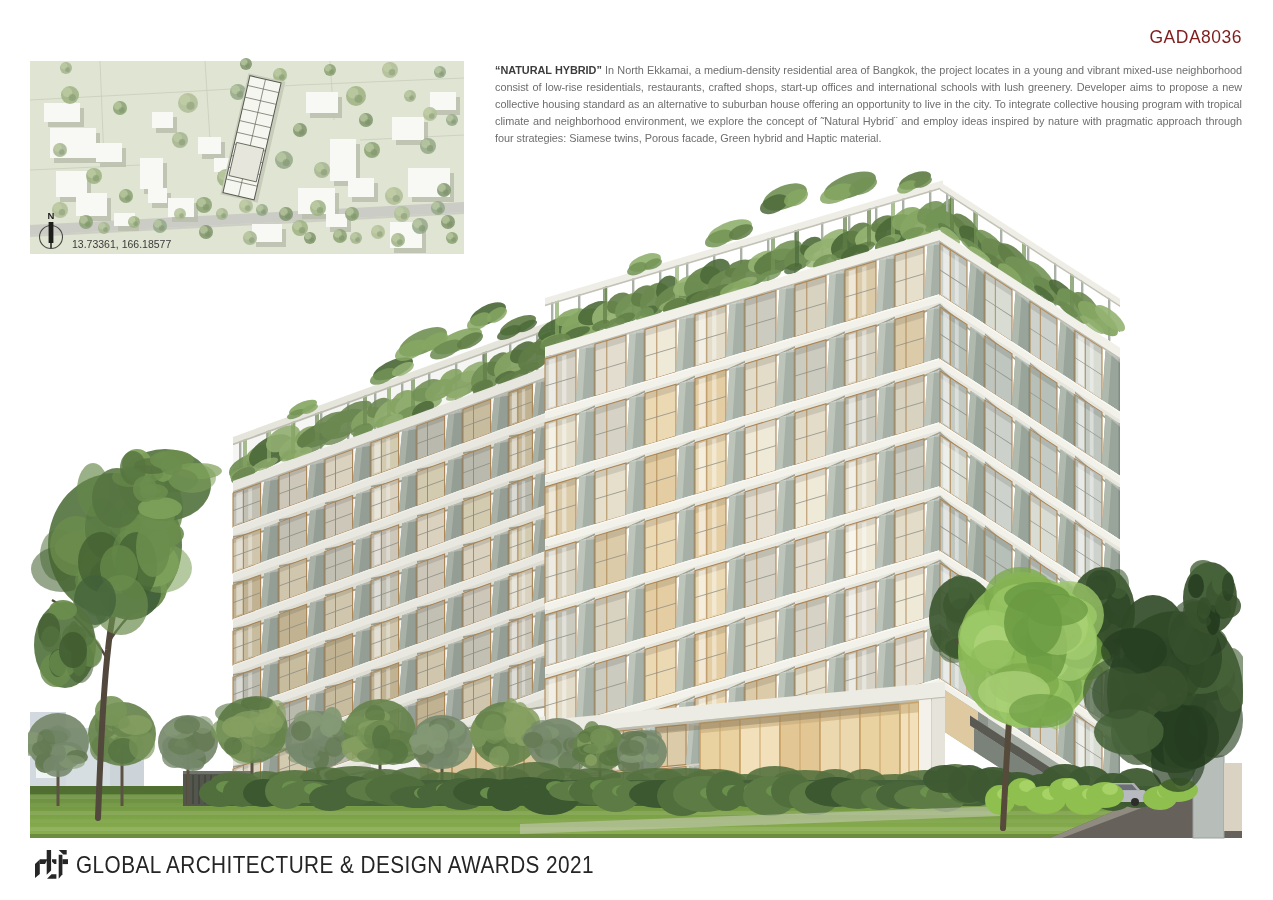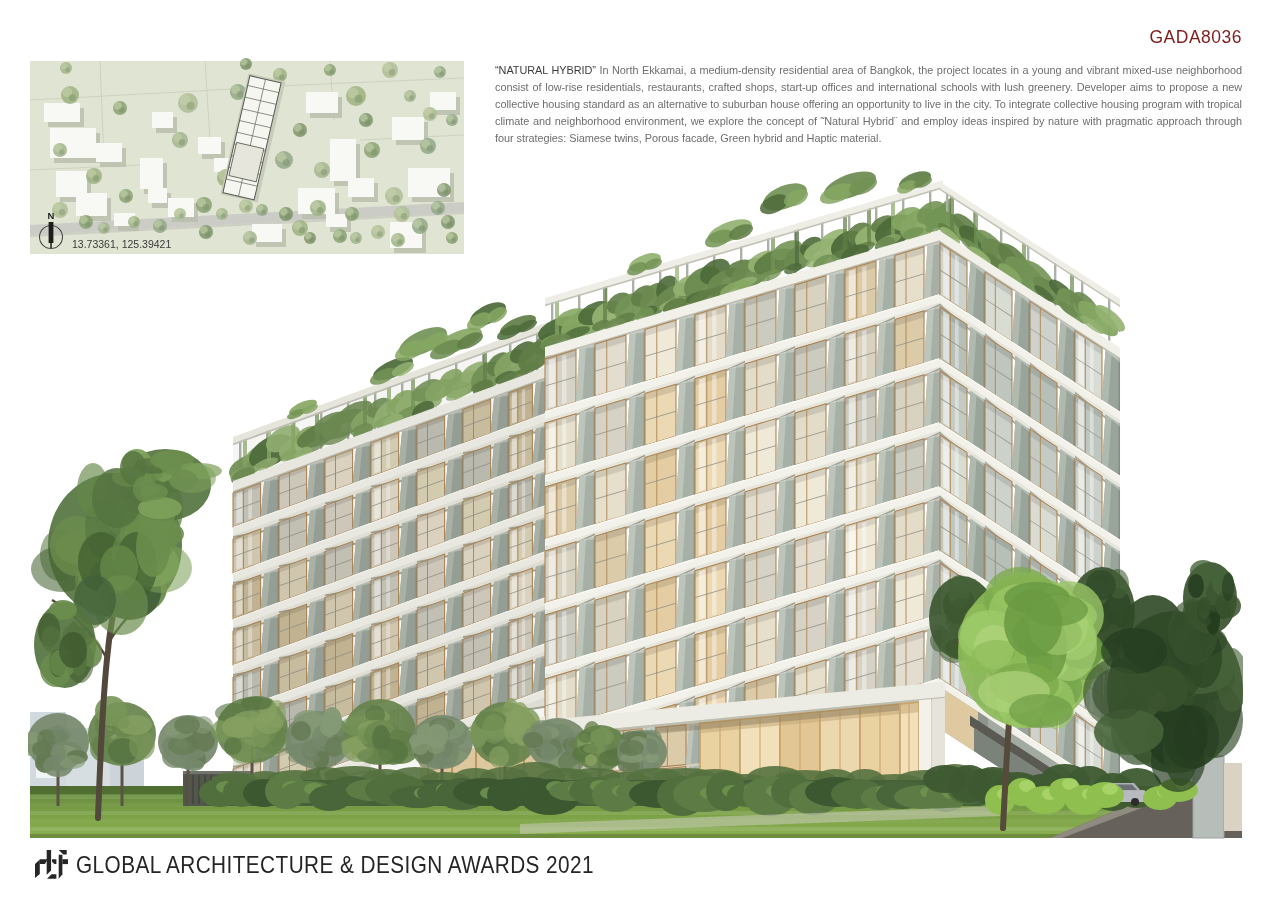--- a/index.html
+++ b/index.html
@@ -2,21 +2,21 @@
 <html><head>
 <meta charset="utf-8">
 <style>
   html,body { margin:0; padding:0; background:#ffffff; }
   body { width:1273px; height:900px; position:relative; overflow:hidden;
          font-family:"Liberation Sans", sans-serif; }
   .code { position:absolute; top:27px; right:31px; font-size:17.5px; color:#7f1d1d;
            letter-spacing:0.5px; }
   .para { position:absolute; left:495px; top:62px; width:747px; font-size:10.9px;
            line-height:16.9px; color:#6e6e6e; text-align:justify; letter-spacing:-0.05px; }
-  .para b { color:#3c3c3c; font-weight:normal; }
+  .para b { color:#3c3c3c; font-weight:bold; }
   .coords { position:absolute; left:72px; top:238px; font-size:10.5px; color:#3a3a3a; }
   .footer { position:absolute; left:76px; top:851px; font-size:24px; color:#252525;
              letter-spacing:0.5px; transform:scaleX(0.865); transform-origin:0 0; }
 </style>
 </head>
 <body>
 <svg xmlns="http://www.w3.org/2000/svg" width="1273" height="900" viewBox="0 0 1273 900">
 <defs>
 <linearGradient id="lawng" x1="0" y1="0" x2="0" y2="1">
         <stop offset="0" stop-color="#61843c"></stop>
@@ -3494,16 +3494,16 @@
 <polygon points="23.7,0.1 31.7,0.1 31.7,4.6 28.3,4.6"></polygon>
 <polygon points="23.7,4.8 27.4,4.8 27.4,24.2 23.7,28.8"></polygon>
 <rect x="27.4" y="9.2" width="5.6" height="4.9"></rect>
 </g>
 </svg>
 
 <div class="code">GADA8036</div>
 
 <div class="para"><b>“NATURAL HYBRID”</b> In North Ekkamai, a medium-density residential area of Bangkok, the project locates in a young and vibrant mixed-use neighborhood consist of low-rise residentials, restaurants, crafted shops, start-up offices and international schools with lush greenery. Developer aims to propose a new collective housing standard as an alternative to suburban house offering an opportunity to live in the city. To integrate collective housing program with tropical climate and neighborhood environment, we explore the concept of ˜Natural Hybrid¨ and employ ideas inspired by nature with pragmatic approach through four strategies: Siamese twins, Porous facade, Green hybrid and Haptic material.</div>
 
-<div class="coords">13.73361, 125.39421</div>
+<div class="coords">13.73361, 166.18577</div>
 
 <div class="footer">GLOBAL ARCHITECTURE &amp; DESIGN AWARDS 2021</div>
 
 
 </body></html>

